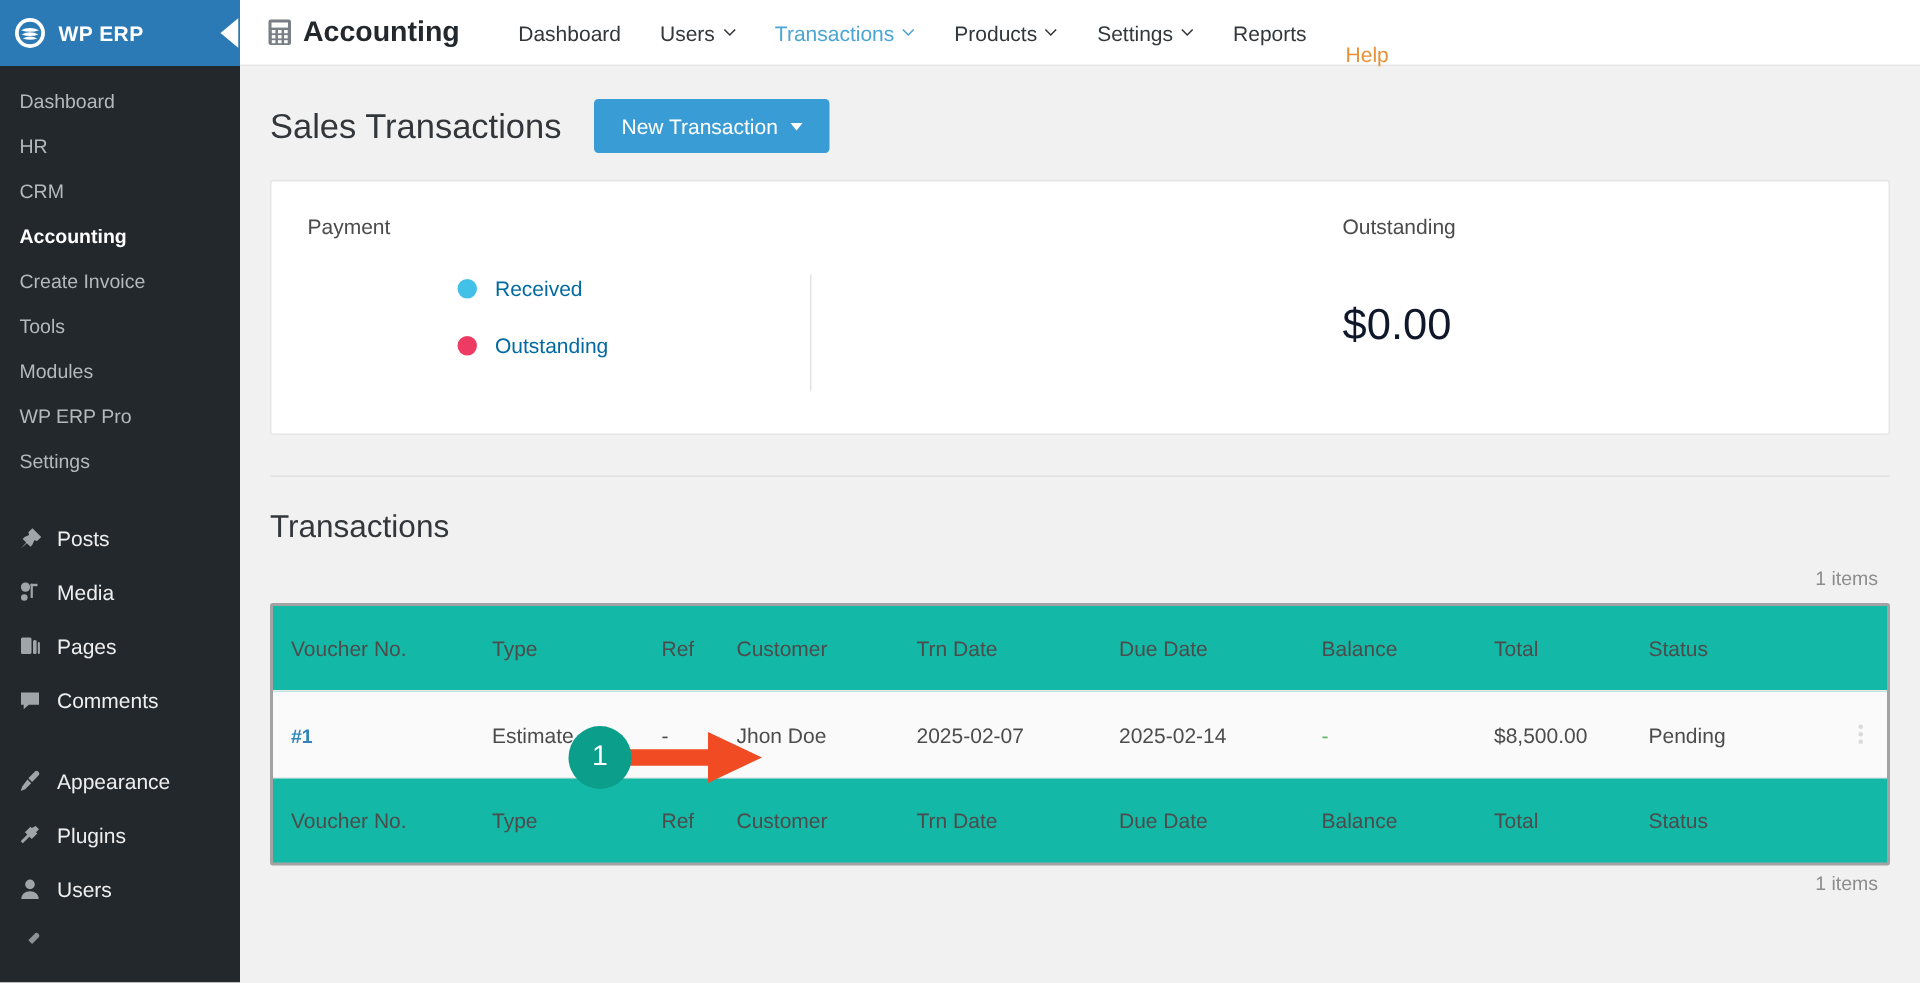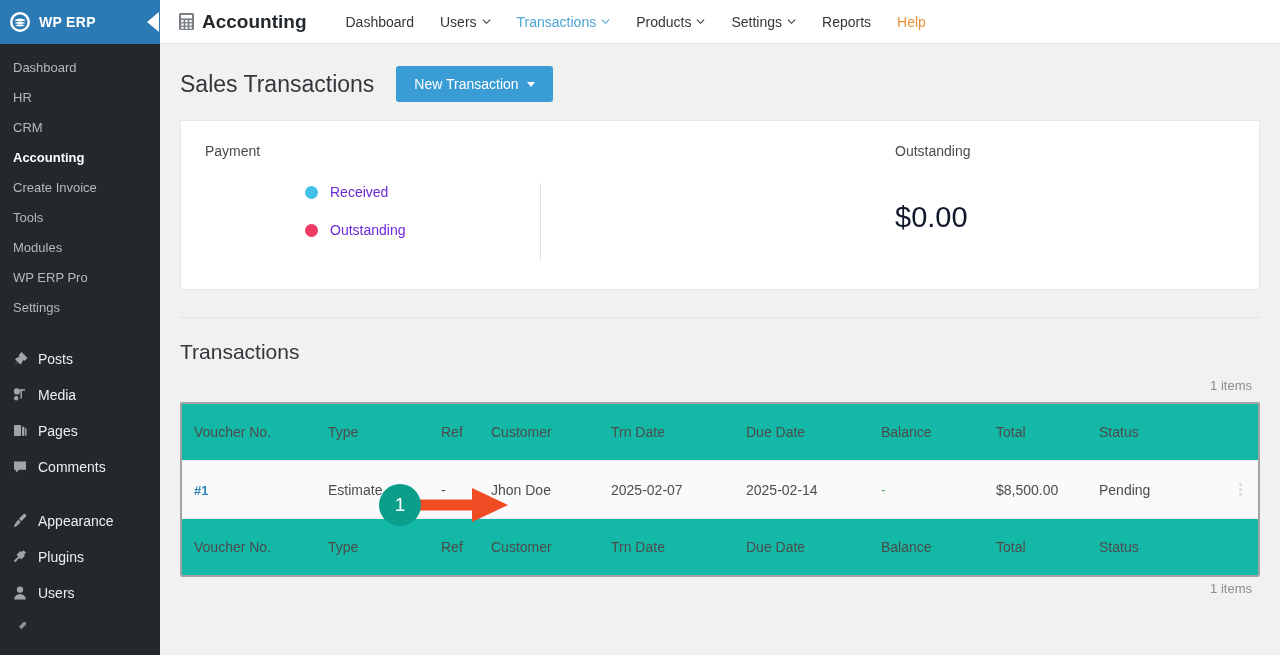--- a/index.html
+++ b/index.html
@@ -63,21 +63,21 @@
   .nav-brand {
     display: flex; align-items: center; gap: 7px;
     font-size: 19px; font-weight: bold; color: #23282d; margin-right: 26px;
   }
   .nav-brand .calc-ico svg { display: block; }
   .nav-link {
     font-size: 14px; color: #32373c; padding: 0 13px; cursor: pointer;
     display: flex; align-items: center; gap: 5px; height: 44px;
   }
   .nav-link.current { color: #4ca6d4; }
-  .nav-link.help { color: #e8913a; }
+  .nav-link.help { color: #e8913a; align-items: flex-end; }
   .caret-dn { width: 9px; height: 9px; display: block; }
 
   .content { padding: 0 20px; }
 
   .page-head { display: flex; align-items: center; gap: 22px; padding: 22px 0 18px 0; }
   .page-title { font-size: 23px; color: #33373b; font-weight: normal; margin: 0; }
   .btn-primary {
     background: #3a9cd4; color: #fff; border: none; border-radius: 3px;
     font-size: 14px; padding: 10px 18px; cursor: pointer;
     display: inline-flex; align-items: center; gap: 8px;
@@ -86,21 +86,21 @@
   .btn-primary .tri { width: 0; height: 0; border-left: 4px solid transparent; border-right: 4px solid transparent; border-top: 5px solid #fff; }
 
   .summary-card {
     background: #fff; border: 1px solid #e6e6e6; border-radius: 2px;
     height: 170px; padding: 22px 24px; display: flex; position: relative;
   }
   .sum-left { width: 50%; position: relative; }
   .sum-right { width: 50%; }
   .sum-label { font-size: 14px; color: #4b4b4b; }
   .legend { margin-top: 25px; padding-left: 100px; }
-  .legend-row { display: flex; align-items: center; gap: 12px; margin-bottom: 22px; font-size: 14px; color: #6d28d9; }
+  .legend-row { display: flex; align-items: center; gap: 12px; margin-bottom: 22px; font-size: 14px; color: #0369a1; }
   .dot { width: 13px; height: 13px; border-radius: 50%; flex: none; }
   .sum-divider { position: absolute; left: 335px; top: 40px; width: 1px; height: 78px; background: #e3e3e3; }
   .sum-right .sum-label { padding-left: 175px; }
   .big-amount { font-size: 29px; color: #0f172a; padding-left: 175px; margin-top: 42px; }
 
   .section-divider { height: 1px; background: #e2e2e2; margin: 27px 0 0 0; }
 
   .table-head-row { display: flex; align-items: center; justify-content: space-between; padding: 22px 0 10px 0; }
   .section-title { font-size: 21px; color: #33373b; font-weight: normal; margin: 0; }
   .tools { display: flex; align-items: center; gap: 10px; }

